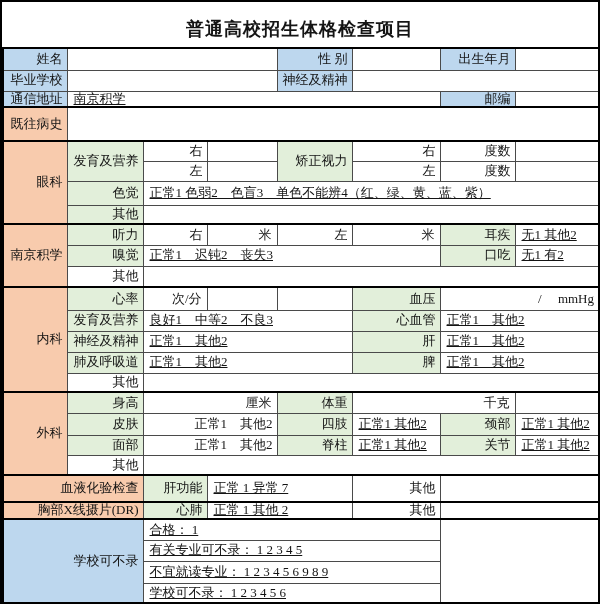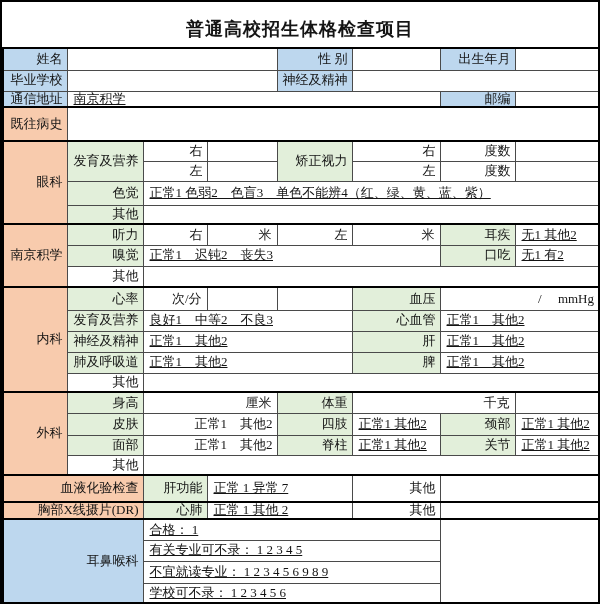--- a/index.html
+++ b/index.html
@@ -212,21 +212,21 @@
 
       <tr class="sec" style="height:15px">
         <td colspan="2" class="orange c">胸部X线摄片(DR)</td>
         <td class="green c">心肺</td>
         <td colspan="2" class="l">正常 1 其他 2</td>
         <td class="c">其他</td>
         <td colspan="2"></td>
       </tr>
 
       <tr class="sec" style="height:21px">
-        <td colspan="2" rowspan="4" class="blue c">耳鼻喉科</td>
+        <td colspan="2" rowspan="4" class="blue c">学校可不录</td>
         <td colspan="4" class="l">合格：  1</td>
         <td colspan="2" rowspan="4"></td>
       </tr>
       <tr style="height:21px">
         <td colspan="4" class="l">有关专业可不录：  1 2 3 4 5</td>
       </tr>
       <tr style="height:22px">
         <td colspan="4" class="l">不宜就读专业：  1 2 3 4 5 6 9 8 9</td>
       </tr>
       <tr style="height:21px">

